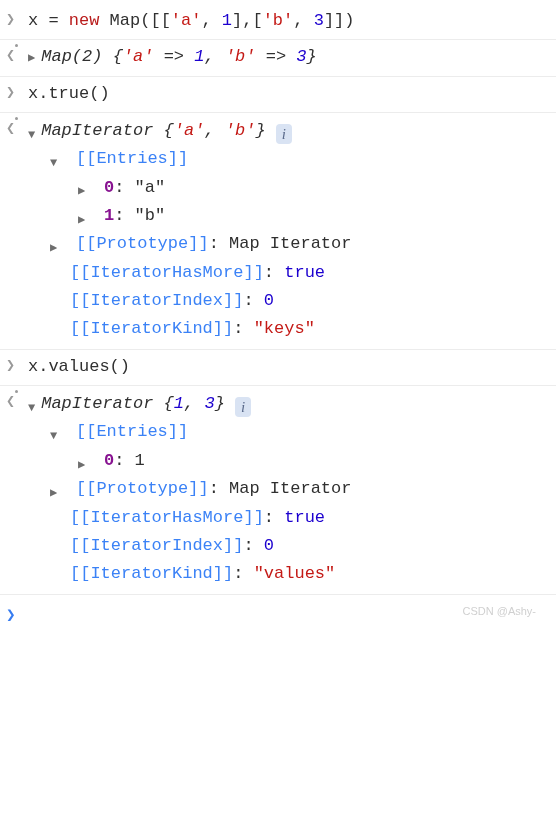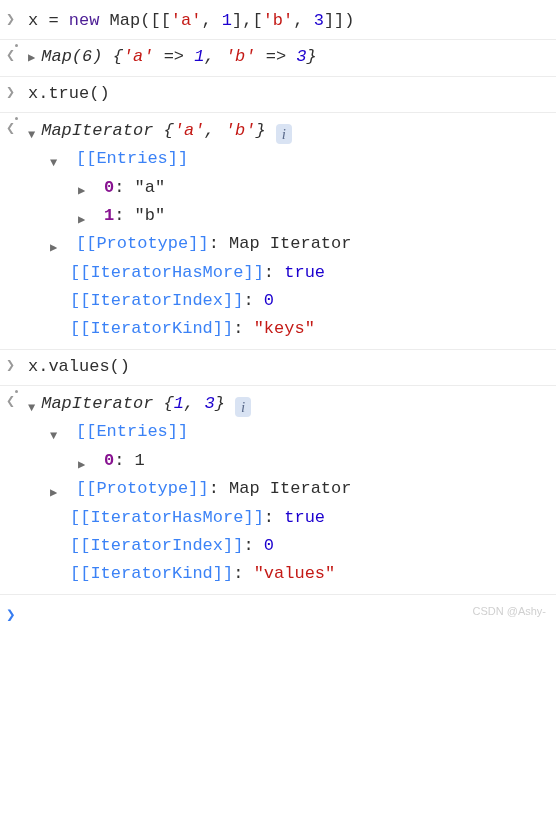--- a/index.html
+++ b/index.html
@@ -45,21 +45,21 @@
     display: inline-block;
     color: #6e6e6e;
     font-size: 12px;
     margin-right: 6px;
     cursor: pointer;
   }
   .arrow.right::before { content: "▶"; }
   .arrow.down::before { content: "▼"; }
   .ital { font-style: italic; color: #303030; }
   .purple { color: #881391; }
-  .kw { color: #4c1d95; }
+  .kw { color: #b91c1c; }
   .str { color: #c41a16; }
   .num { color: #1c00cf; }
   .bool { color: #1c00cf; }
   .gray { color: #3b82f6; }
   .info {
     display: inline-block;
     background: #d9e3f3;
     color: #5a6a8b;
     font-style: italic;
     font-family: Georgia, serif;
@@ -71,40 +71,40 @@
     cursor: pointer;
   }
   .children { padding-left: 22px; }
   .children .children { padding-left: 28px; }
   .cline { display: flex; align-items: flex-end; padding: 1px 0; }
   .cline .slot { width: 20px; flex: none; }
   .prompt-row { border-bottom: none; padding-top: 8px; }
   .prompt-blue { color: #367cf1; font-weight: bold; font-size: 16px; }
   .wm {
     position: absolute;
-    right: 10px;
+    right: 20px;
     color: #d0d0d0;
     font-size: 11px;
     font-family: Arial, sans-serif;
   }
 </style>
 </head>
 <body>
 
 <div class="row">
   <div class="gut">❯</div>
   <div class="content">
     <span>x</span><span> = </span><span class="kw">new</span><span> Map([[</span><span class="str">'a'</span><span>, </span><span class="num">1</span><span>],[</span><span class="str">'b'</span><span>, </span><span class="num">3</span><span>]])</span>
   </div>
 </div>
 
 <div class="row">
   <div class="gut"><span class="dot">❮</span></div>
   <div class="content ital">
-    <span class="arrow right"></span><span>Map(6)</span><span> {</span><span class="str">'a'</span><span> =&gt; </span><span class="num">1</span><span>, </span><span class="str">'b'</span><span> =&gt; </span><span class="num">3</span><span>}</span>
+    <span class="arrow right"></span><span>Map(2)</span><span> {</span><span class="str">'a'</span><span> =&gt; </span><span class="num">1</span><span>, </span><span class="str">'b'</span><span> =&gt; </span><span class="num">3</span><span>}</span>
   </div>
 </div>
 
 <div class="row">
   <div class="gut">❯</div>
   <div class="content"><span>x.true()</span></div>
 </div>
 
 <div class="row">
   <div class="gut"><span class="dot">❮</span></div>

